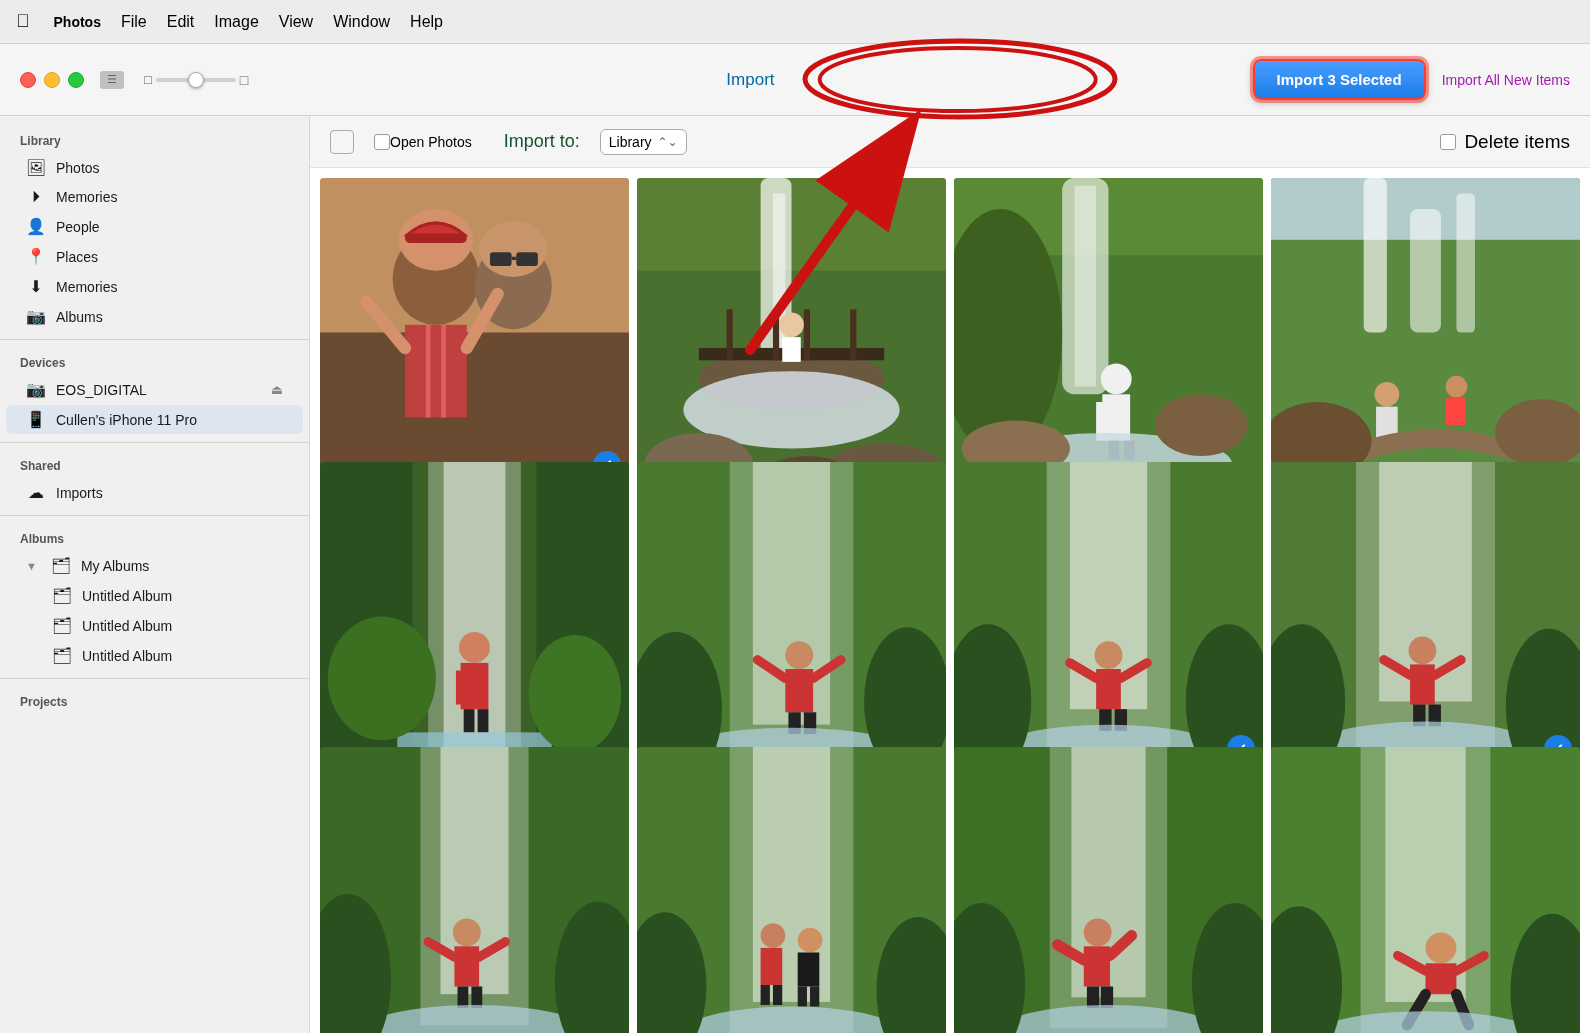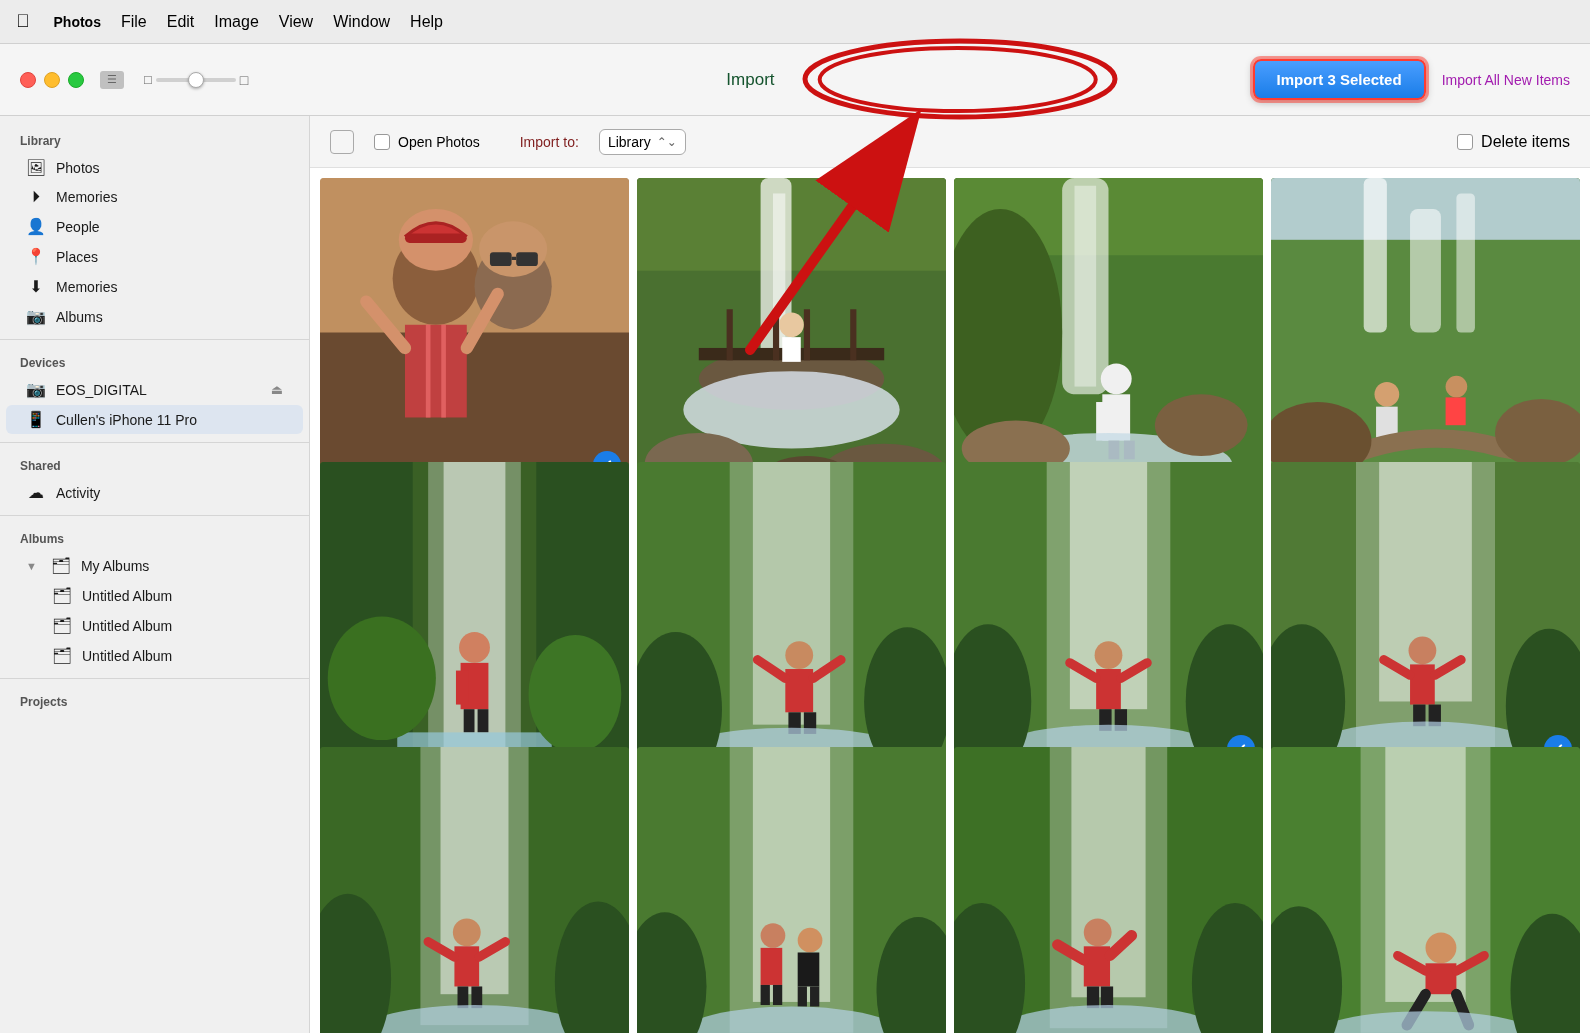--- a/index.html
+++ b/index.html
@@ -107,21 +107,21 @@
     }
     .toolbar-center {
       flex: 1;
       display: flex;
       align-items: center;
       justify-content: center;
     }
     .toolbar-title {
       font-size: 17px;
       font-weight: 500;
-      color: #14532d;
+      color: #0369a1;
     }
     .toolbar-right {
       display: flex;
       align-items: center;
       gap: 16px;
     }
     .btn-import-selected {
       background: linear-gradient(to bottom, #4a9eff, #1a7de8);
       border: 2px solid #ff3b30;
       border-radius: 8px;
@@ -211,35 +211,34 @@
       border-bottom: 1px solid #e0e0e0;
       display: flex;
       align-items: center;
       padding: 0 20px;
       gap: 20px;
       flex-shrink: 0;
     }
     .checkbox-container {
       display: flex;
       align-items: center;
-      gap: 8px;
       font-size: 14px;
     }
     .checkbox {
       width: 16px;
       height: 16px;
       border: 1px solid #999;
       border-radius: 3px;
       background: white;
       flex-shrink: 0;
     }
     .import-to-label {
-      font-size: 14px;
-      color: #7f1d1d;
-      margin-left: 20px;
+      font-size: 18px;
+      color: #14532d;
+      margin-left: 12px;
     }
     .import-to-select {
       display: flex;
       align-items: center;
       background: white;
       border: 1px solid #aaa;
       border-radius: 6px;
       padding: 4px 8px;
       font-size: 14px;
       gap: 6px;
@@ -247,21 +246,21 @@
     }
     .select-arrows {
       font-size: 12px;
       color: #666;
     }
     .delete-items-container {
       margin-left: auto;
       display: flex;
       align-items: center;
       gap: 8px;
-      font-size: 16px;
+      font-size: 19px;
     }
 
     
     .photo-grid {
       flex: 1;
       overflow-y: auto;
       padding: 10px;
       display: grid;
       grid-template-columns: repeat(4, 1fr);
       gap: 8px;
@@ -414,21 +413,21 @@
     <div class="sidebar-item device-selected">
       <span class="sidebar-icon">📱</span>
       <span>Cullen's iPhone 11 Pro</span>
     </div>
 
     <div class="sidebar-separator"></div>
 
     <div class="sidebar-section-label">Shared</div>
     <div class="sidebar-item">
       <span class="sidebar-icon">☁</span>
-      <span>Activity</span>
+      <span>Imports</span>
     </div>
 
     <div class="sidebar-separator"></div>
 
     <div class="sidebar-section-label">Albums</div>
     <div class="sidebar-item">
       <span class="sidebar-disclosure">▼</span>
       <span class="sidebar-icon">🗂</span>
       <span>My Albums</span>
     </div>

